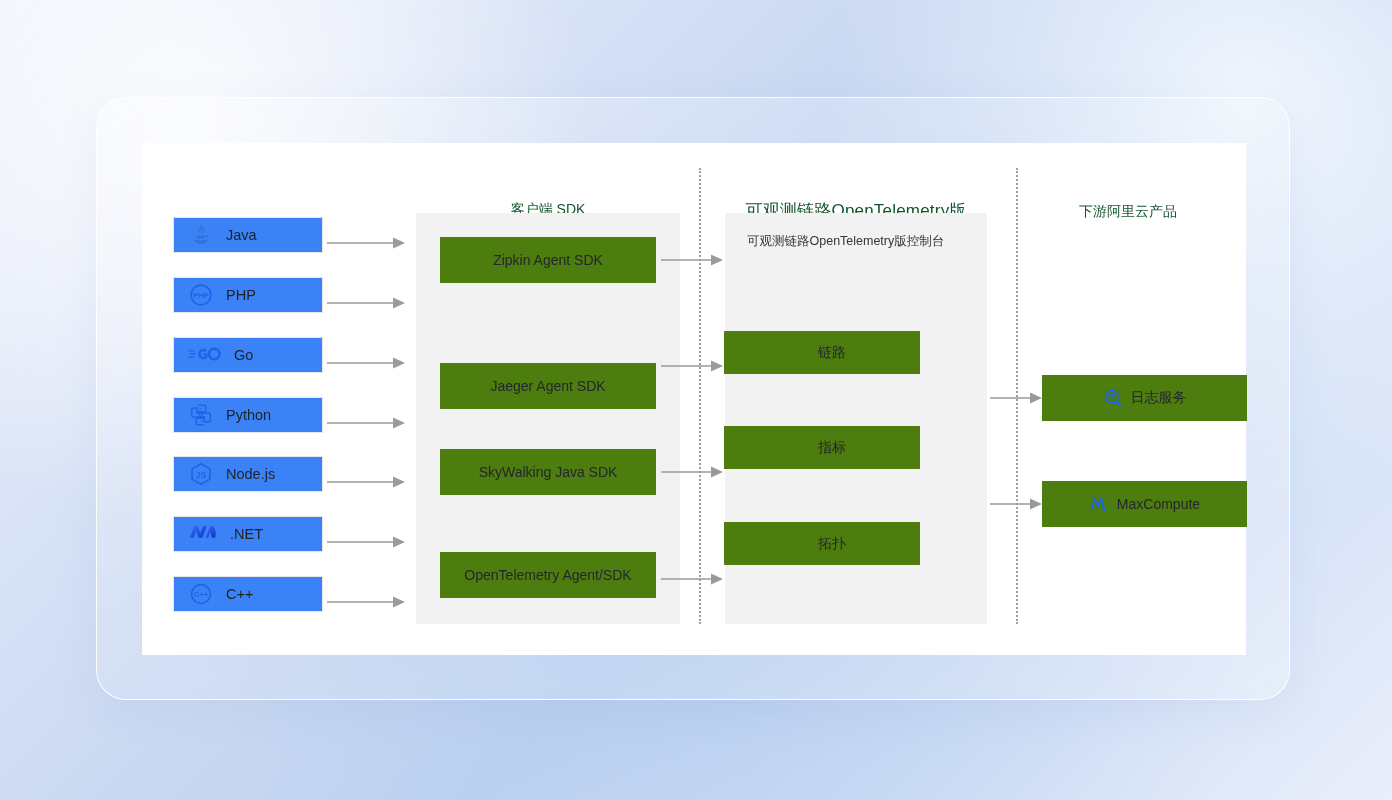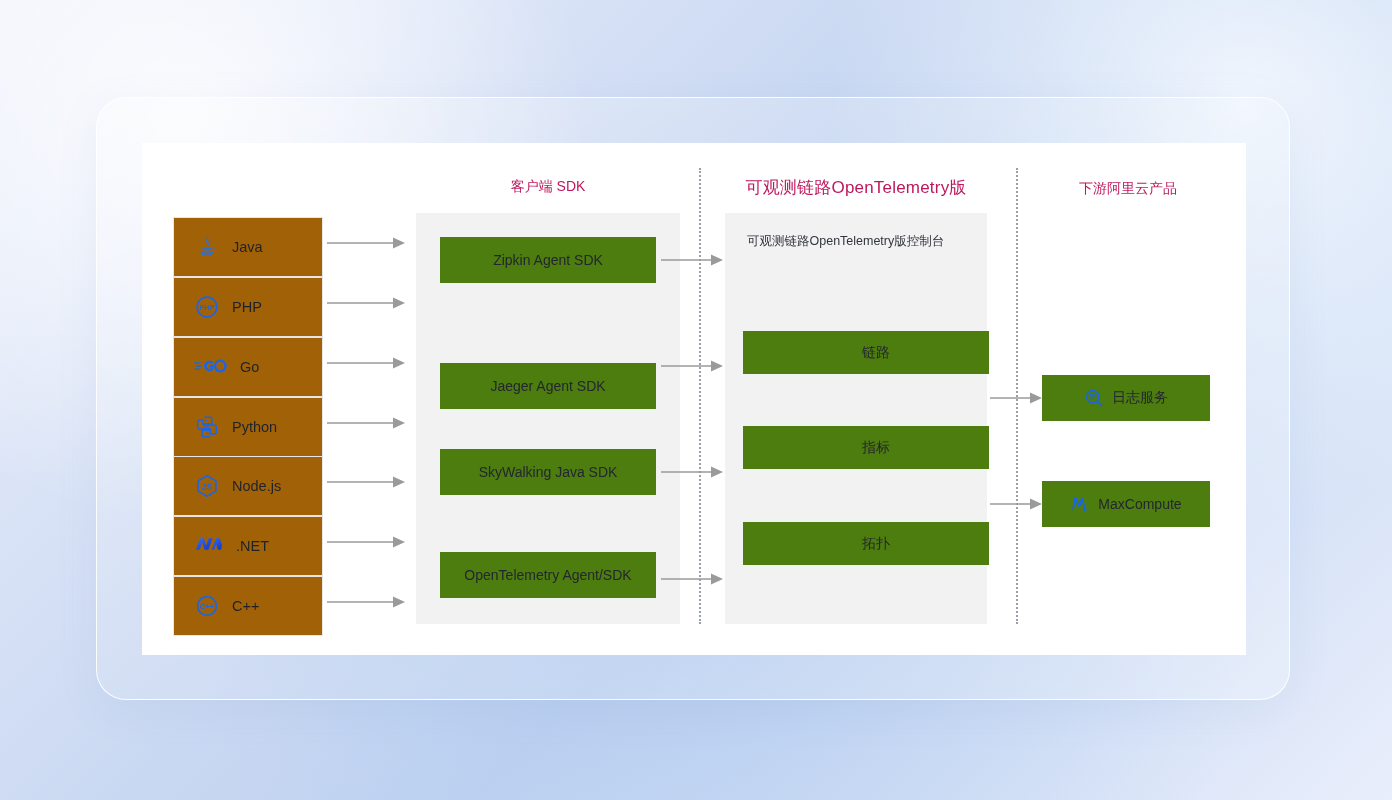--- a/index.html
+++ b/index.html
@@ -43,22 +43,23 @@
   .diagram-card {
     position: absolute;
     left: 142px; top: 143px; width: 1104px; height: 512px;
     background: #ffffff;
   }
 
   
   .col-head {
     position: absolute;
     text-align: center;
-    color: #be185d;
+    color: #14532d;
     white-space: nowrap;
+    margin-top: 23px;
   }
   .col-head.sdk     { left: 416px; top: 178px; width: 264px; font-size: 14px; }
   .col-head.otel    { left: 700px; top: 176px; width: 312px; font-size: 17px; font-weight: 400; letter-spacing: .2px; }
   .col-head.product { left: 1016px; top: 180px; width: 224px; font-size: 14px; }
 
   
   .gray-panel {
     position: absolute;
     background: #f2f2f3;
   }
@@ -78,45 +79,45 @@
     position: absolute;
     width: 0; top: 168px; height: 456px;
     border-left: 2px dotted #9aa0a8;
   }
   .divider.d1 { left: 699px; }
   .divider.d2 { left: 1016px; }
 
   
   .lang-box {
     position: absolute;
-    left: 173px; width: 150px; height: 60px;
-    background: #a16207;
+    left: 173px; width: 150px; height: 36px;
+    background: #3b82f6;
     border: 1px solid #e6e6e8;
     display: flex;
     align-items: center;
     gap: 12px;
-    padding-left: 20px;
+    padding-left: 14px;
   }
   .lang-label { font-size: 14.5px; color: #1f2329; white-space: nowrap; }
   .lang-icon { width: 26px; height: 26px; flex: 0 0 26px; display: block; }
 
   
   .blue-box {
     position: absolute;
     background: #4d7c0f;
     display: flex;
     align-items: center;
     justify-content: center;
     font-size: 14px;
     color: #23272e;
     white-space: nowrap;
   }
   .sdk-box  { left: 440px; width: 216px; height: 46px; }
-  .cap-box  { left: 743px; width: 246px; height: 43px; padding-left: 20px; }
-  .prod-box { left: 1042px; width: 168px; height: 46px; gap: 8px; }
+  .cap-box  { left: 724px; width: 196px; height: 43px; padding-left: 20px; }
+  .prod-box { left: 1042px; width: 205px; height: 46px; gap: 8px; }
   .prod-box .prod-label { font-size: 14px; color: #23272e; }
   .prod-icon { width: 20px; height: 20px; flex: 0 0 20px; display: block; }
 
   
   .arrow { position: absolute; height: 14px; }
   .arrow svg { display: block; overflow: visible; }
 </style>
 </head>
 <body>
 

